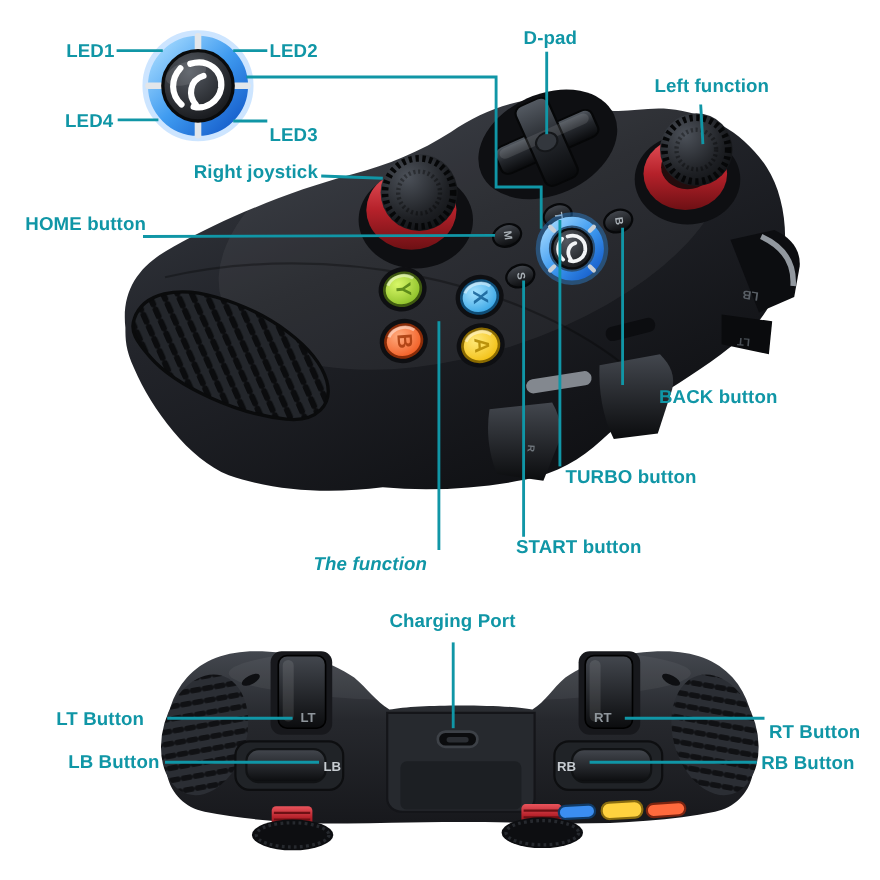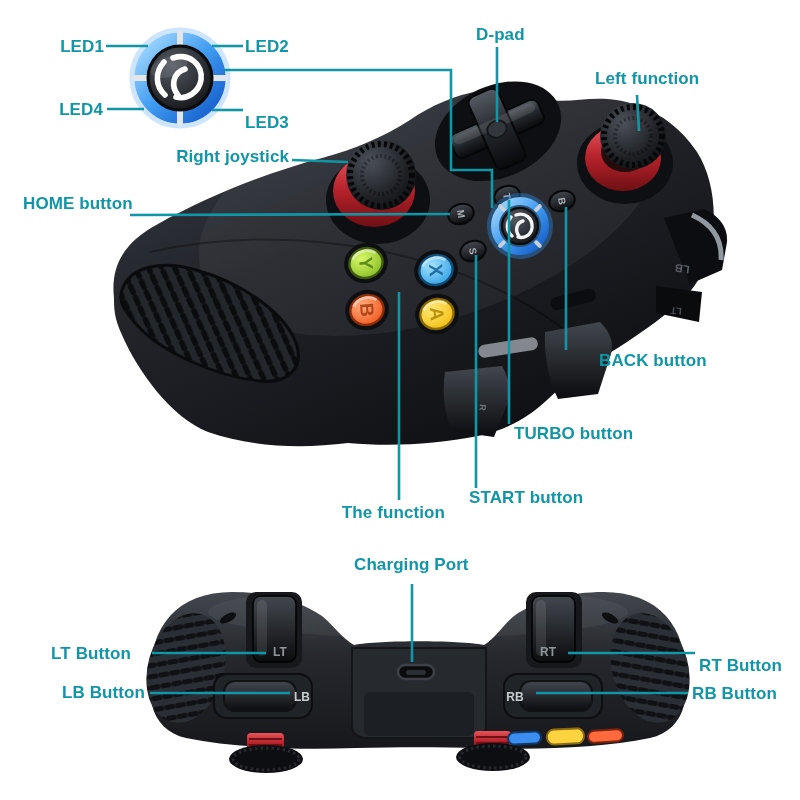--- a/index.html
+++ b/index.html
@@ -2,21 +2,21 @@
 <html><head>
 <meta charset="utf-8">
 <style>
   html,body{margin:0;padding:0;background:#fff;}
   .canvas{position:relative;width:800px;height:800px;background:#ffffff;overflow:hidden;
           font-family:"Liberation Sans", sans-serif;}
   svg{position:absolute;left:0;top:0;}
   .label{position:absolute;color:#1096A6;font-size:17px;font-weight:600;white-space:nowrap;
          line-height:1.0;letter-spacing:.1px;}
   .label.r{text-align:right;}
-  .label.c{text-align:right;white-space:normal;line-height:1.28;}
+  .label.c{text-align:left;white-space:normal;line-height:1.28;font-style:italic;}
 </style>
 </head>
 <body>
 
 <div class="canvas">
 
 <svg width="800" height="800" viewBox="0 0 800 800">
   <defs>
     <linearGradient id="gBody" x1="0" y1="0" x2="0.7" y2="1">
       <stop offset="0" stop-color="#3a3e45"></stop>

